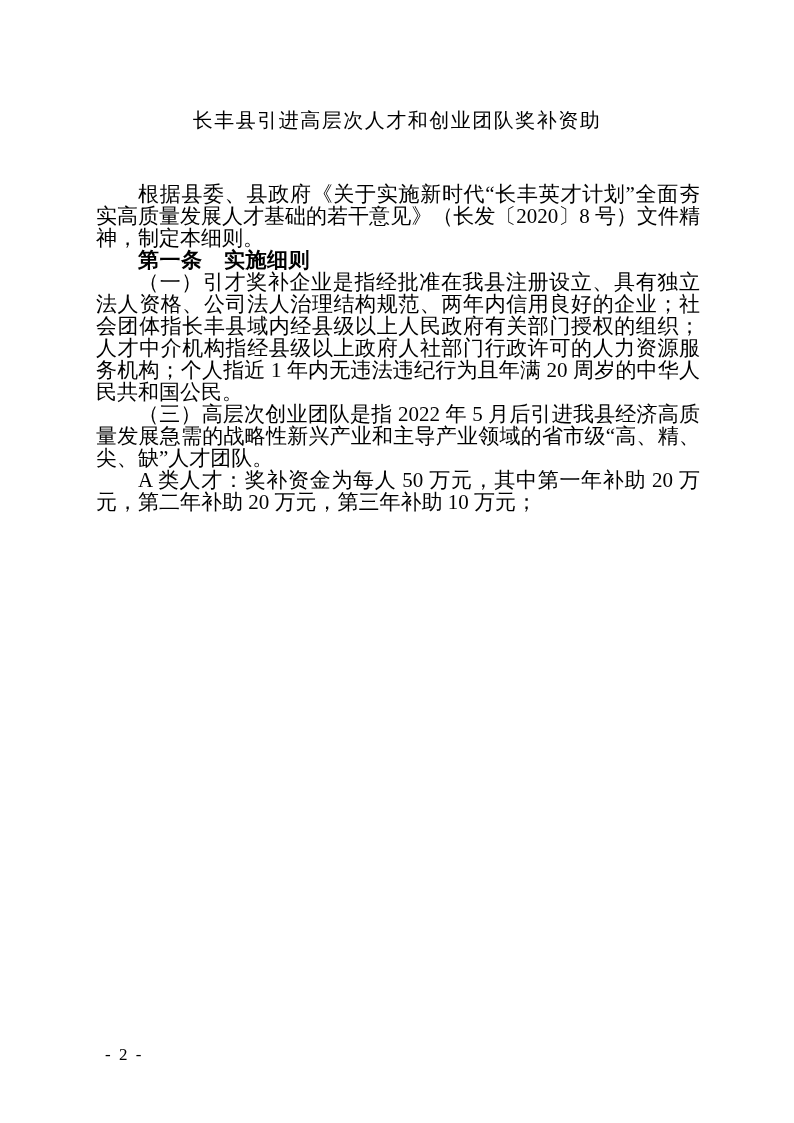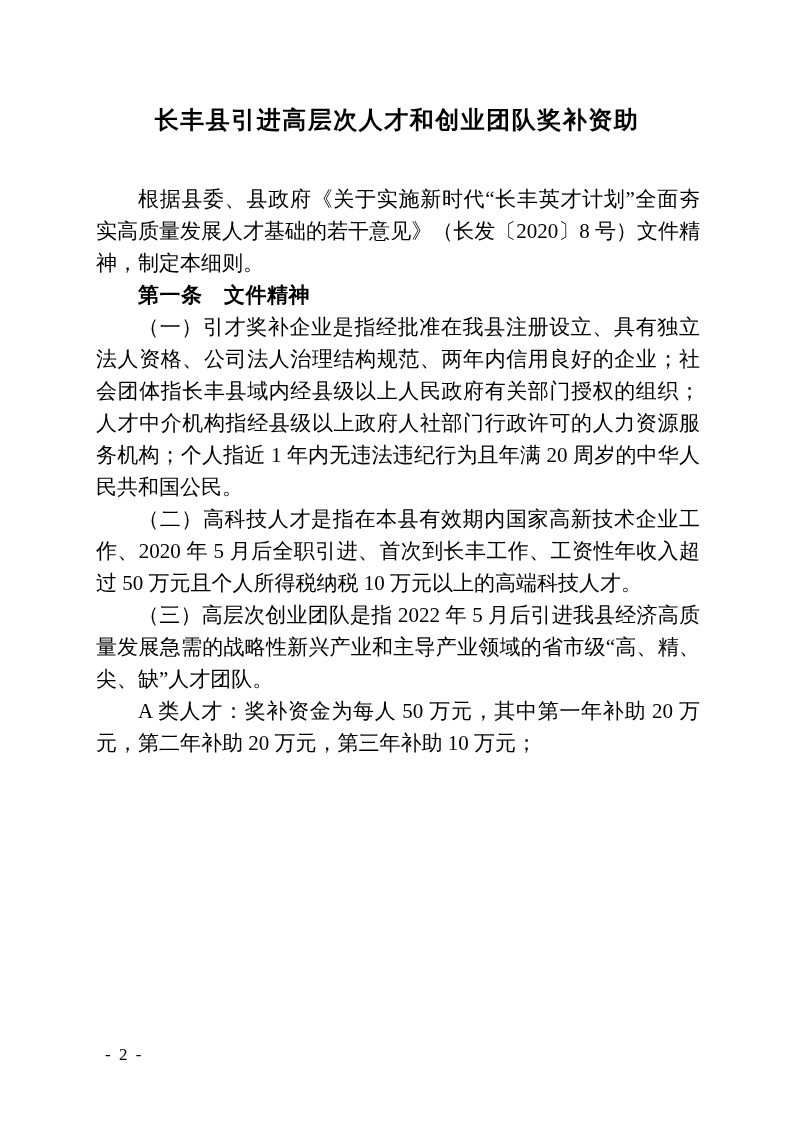--- a/index.html
+++ b/index.html
@@ -14,32 +14,32 @@
     margin: 0 auto;
     background: #ffffff;
     color: #000000;
     font-family: "Liberation Serif", "DejaVu Serif", serif;
     overflow: hidden;
     box-sizing: border-box;
   }
   .doc-title {
     margin: 97px 60px 0 60px;
     text-align: center;
-    font-size: 24px;
+    font-size: 20px;
     line-height: 47px;
-    font-weight: bold;
+    font-weight: normal;
     letter-spacing: 1.5px;
   }
   .doc-title .title-line {
     display: block;
   }
   .content {
     margin: 39px 94px 4px 96px;
     font-size: 21px;
-    line-height: 32px;
+    line-height: 22px;
     text-align: justify;
     text-justify: inter-ideograph;
   }
   .content p {
     margin: 0;
     padding: 0;
     text-indent: 2em;
   }
   .content p.heading {
     font-weight: bold;
@@ -58,22 +58,21 @@
 <body>
 
 <div class="page">
 
   <h1 class="doc-title">
     <span class="title-line">长丰县引进高层次人才和创业团队奖补资助</span>
   </h1>
 
   <div class="content">
     <p class="body">根据县委、县政府《关于实施新时代“长丰英才计划”全面夯实高质量发展人才基础的若干意见》（长发〔2020〕8 号）文件精神，制定本细则。</p>
-    <p class="heading">第一条　文件精神</p>
+    <p class="heading">第一条　实施细则</p>
     <p class="body">（一）引才奖补企业是指经批准在我县注册设立、具有独立法人资格、公司法人治理结构规范、两年内信用良好的企业；社会团体指长丰县域内经县级以上人民政府有关部门授权的组织；人才中介机构指经县级以上政府人社部门行政许可的人力资源服务机构；个人指近 1 年内无违法违纪行为且年满 20 周岁的中华人民共和国公民。</p>
-    <p class="body">（二）高科技人才是指在本县有效期内国家高新技术企业工作、2020 年 5 月后全职引进、首次到长丰工作、工资性年收入超过 50 万元且个人所得税纳税 10 万元以上的高端科技人才。</p>
     <p class="body">（三）高层次创业团队是指 2022 年 5 月后引进我县经济高质量发展急需的战略性新兴产业和主导产业领域的省市级“高、精、尖、缺”人才团队。</p>
     <p class="body">A 类人才：奖补资金为每人 50 万元，其中第一年补助 20 万元，第二年补助 20 万元，第三年补助 10 万元；</p>
   </div>
 
   <div class="page-footer">- 2 -</div>
 
 </div>
 
 </body></html>

